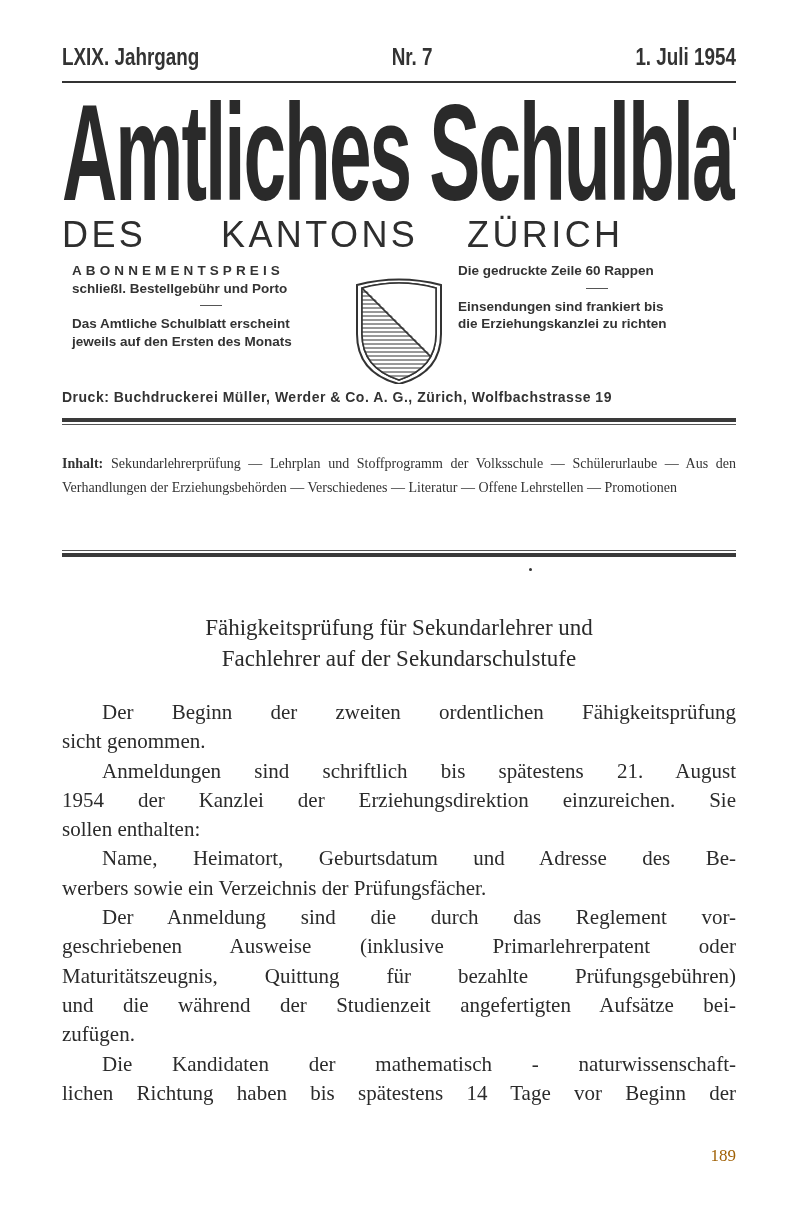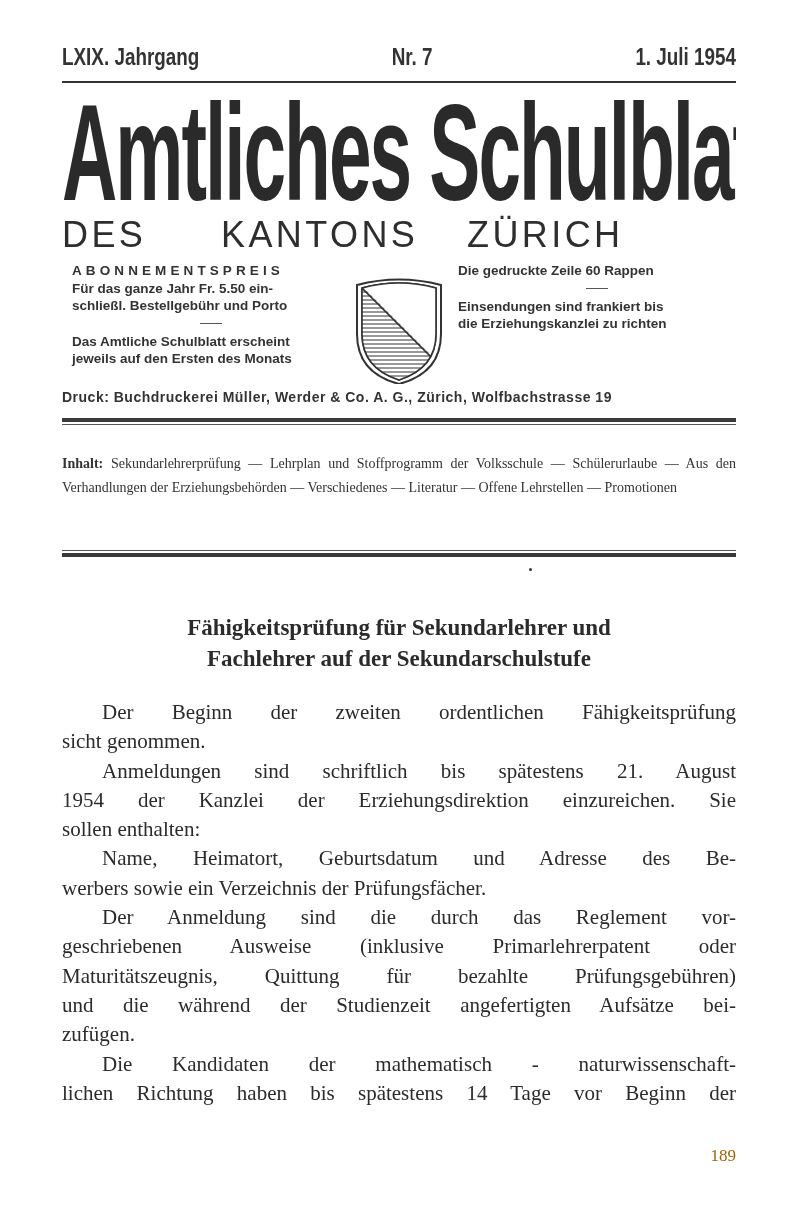--- a/index.html
+++ b/index.html
@@ -45,21 +45,21 @@
     .rule-a { top: 418px; }
     .rule-b { top: 550px; }
 
     .contents { position: absolute; top: 452px; left: 0; width: 674px;
       font-family: "Liberation Serif", serif; font-size: 14px; line-height: 24px; color: #333; text-align: justify; }
     .contents b { font-weight: bold; }
 
     .dot { position: absolute; top: 568px; left: 467px; width: 3px; height: 3px; border-radius: 50%; background: #333; }
 
     .article-title { position: absolute; top: 612px; left: 0; width: 674px; text-align: center;
-      font-family: "Liberation Serif", serif; font-weight: bold; font-size: 23px; line-height: 31px; color: #2b2b2b; }
+      font-family: "Liberation Serif", serif; font-weight: normal; font-size: 23px; line-height: 31px; color: #2b2b2b; }
 
     .body { position: absolute; top: 698px; left: 0; width: 674px;
       font-family: "Liberation Serif", serif; font-size: 21px; line-height: 29.3px; color: #2b2b2b; }
     .body .ln { display: block; text-align: justify; text-align-last: justify; white-space: nowrap; }
     .body .ln.last { text-align-last: left; }
     .body .ln.ind { padding-left: 40px; }
 
     .pageno { position: absolute; top: 1146px; right: 0; font-family: Liberation Serif, serif; font-size: 17px; color: #a16207; }
   </style>
 </head>
@@ -81,21 +81,20 @@
   <div class="subtitle">
     <span>DES</span>
     <span style="width:48px"></span>
     <span>KANTONS</span>
     <span style="width:22px"></span>
     <span>ZÜRICH</span>
   </div>
 
   <div class="info info-left">
     <span class="line heading">ABONNEMENTSPREIS</span>
-    <span class="line">Für das ganze Jahr Fr. 5.50 ein-</span>
     <span class="line">schließl. Bestellgebühr und Porto</span>
     <span class="dash"></span>
     <span class="line">Das Amtliche Schulblatt erscheint</span>
     <span class="line">jeweils auf den Ersten des Monats</span>
   </div>
 
   <svg class="crest" viewBox="0 0 90 108">
     <defs>
       <clipPath id="shield-clip">
         <path d="M8 12 Q45 2 82 12 L82 58 Q82 92 45 104 Q8 92 8 58 Z"></path>

